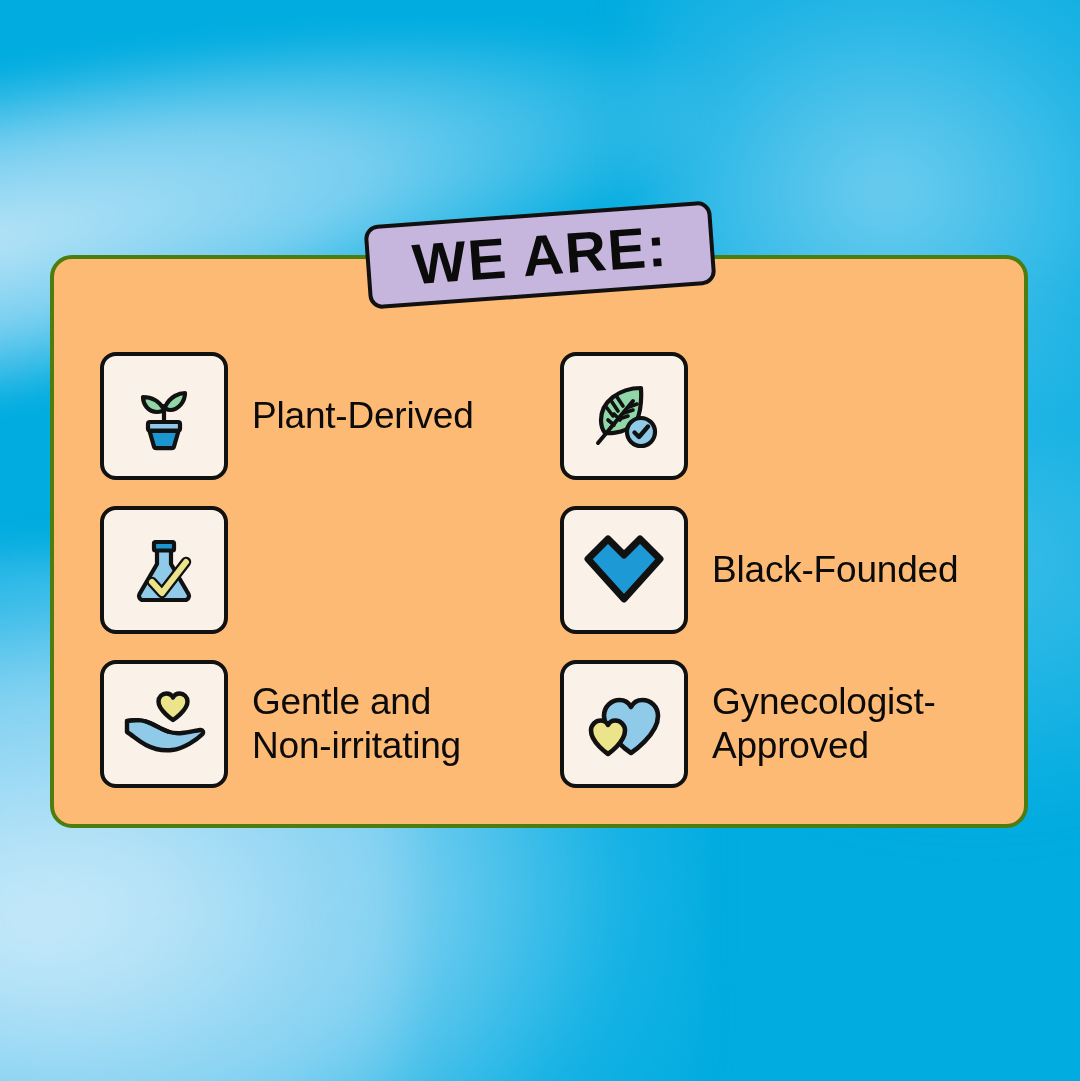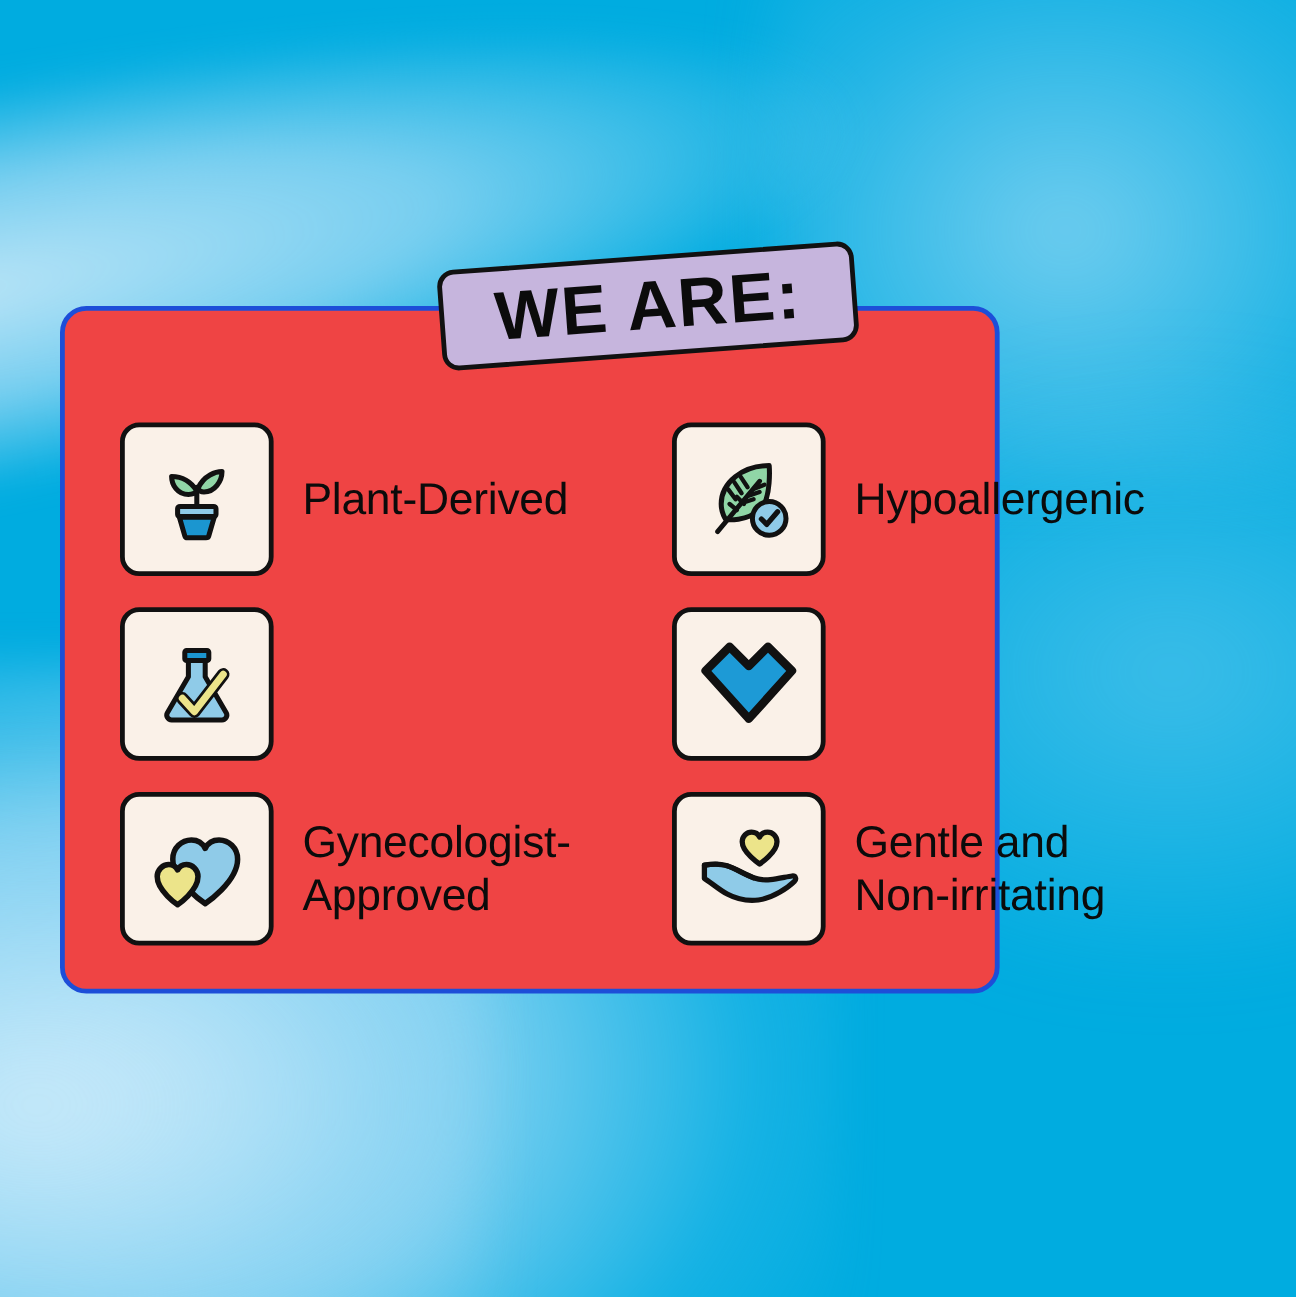--- a/index.html
+++ b/index.html
@@ -72,25 +72,25 @@
     height: 520px;
     background: radial-gradient(ellipse at 35% 50%, rgba(120,206,241,0.5) 0%, rgba(0,172,224,0) 72%);
     filter: blur(30px);
   }
 
   
   .card {
     position: absolute;
     left: 50px;
     top: 255px;
-    width: 783px;
+    width: 978px;
     height: 573px;
     box-sizing: border-box;
-    background: #ef4444;
-    border: 4px solid #1d4ed8;
+    background: #fdba74;
+    border: 4px solid #4d7c0f;
     border-radius: 22px;
   }
 
   
   .banner {
     position: absolute;
     left: 366px;
     top: 213px;
     width: 348px;
     height: 84px;
@@ -195,21 +195,20 @@
               <path d="M31 50 L25 45" fill="none" stroke-width="3.6"></path>
               <path d="M37 45 L31 39" fill="none" stroke-width="3.6"></path>
               <path d="M36 44 L45 41" fill="none" stroke-width="3.6"></path>
               <path d="M41 38 L50 35" fill="none" stroke-width="3.6"></path>
               <path d="M46 32 L54 29" fill="none" stroke-width="3.6"></path>
               <circle cx="58" cy="57" r="14" fill="#8fcbe8"></circle>
               <path d="M51.5 57.5 L56 62 L65 51.5" fill="none" stroke-width="4.4"></path>
             </g>
           </svg>
         </div>
-        <div class="feature-label">Hypoallergenic</div>
       </div>
 
       <div class="feature">
         <div class="tile">
           <svg width="80" height="80" viewBox="0 0 80 80" aria-hidden="true">
             <g stroke="#111111" stroke-width="4.2" stroke-linecap="round" stroke-linejoin="round">
               <path d="M33 20 L33 34 L15.5 64 C14 66.6, 15.9 70, 19 70 L61 70 C64.1 70, 66 66.6, 64.5 64 L47 34 L47 20 Z" fill="#8fcbe8"></path>
               <rect x="30" y="12" width="20" height="8.5" rx="1.5" fill="#1b96d0"></rect>
               <path d="M28 52 L38 63 L62 32" fill="none" stroke="#111111" stroke-width="10.5"></path>
               <path d="M28 52 L38 63 L62 32" fill="none" stroke="#ece48a" stroke-width="6"></path>
@@ -217,50 +216,51 @@
           </svg>
         </div>
       </div>
 
       <div class="feature">
         <div class="tile">
           <svg width="84" height="78" viewBox="0 0 84 78" aria-hidden="true">
             <path d="M42 24 L58 8 L78 28 L42 68 L6 28 L26 8 Z" fill="#1d9ad6" stroke="#111111" stroke-width="7" stroke-linejoin="round"></path>
           </svg>
         </div>
-      </div>
-
-      <div class="feature">
-        <div class="tile">
-          <svg width="84" height="74" viewBox="0 0 84 74" aria-hidden="true">
-            <g stroke="#111111" stroke-width="4.6" stroke-linejoin="round" stroke-linecap="round">
-              <path d="M49 66 C49 66, 22 48, 22 29 C22 19.5, 29.5 13, 37.5 13 C43 13, 47 16, 49 20 C51 16, 55 13, 60.5 13 C68.5 13, 76 19.5, 76 29 C76 48, 49 66, 49 66 Z" fill="#8fcbe8"></path>
-              <path d="M26 67 C26 67, 9 55.5, 9 43.5 C9 37.6, 13.7 33.5, 18.7 33.5 C22.1 33.5, 24.7 35.4, 26 37.9 C27.3 35.4, 29.9 33.5, 33.3 33.5 C38.3 33.5, 43 37.6, 43 43.5 C43 55.5, 26 67, 26 67 Z" fill="#ece48a"></path>
-            </g>
-          </svg>
-        </div>
-        <div class="feature-label">Gynecologist-
-Approved</div>
+        <div class="feature-label">Black-Founded</div>
       </div>
 
       <div class="feature">
         <div class="tile">
           <svg width="88" height="74" viewBox="0 0 88 74" aria-hidden="true">
             <g stroke="#111111" stroke-width="4.4" stroke-linejoin="round" stroke-linecap="round">
               <path d="M53 33 C53 33, 38.5 23.5, 38.5 14.5 C38.5 9.8, 42.2 6.5, 46.3 6.5 C49.2 6.5, 51.8 8.2, 53 10.6 C54.2 8.2, 56.8 6.5, 59.7 6.5 C63.8 6.5, 67.5 9.8, 67.5 14.5 C67.5 23.5, 53 33, 53 33 Z" fill="#ece48a"></path>
               <path d="M7 34 C7 34, 18 32, 26 34.5 C32.5 36.5, 41 42, 48 44.5 C52 46, 57 46.5, 62 46 C68 45.4, 76 43.5, 80 43 C83 42.6, 84 45.5, 82 47.5 C77 52.5, 64 61.5, 52 63 C42 64.2, 33.5 62, 26 58 C19 54.3, 12 48, 7 45 Z" fill="#8fcbe8"></path>
               <path d="M26 34.5 C32.5 36.5, 41 42, 48 44.5" fill="none" stroke-width="4.2"></path>
               <path d="M7 34 C7 34, 12.5 33, 18 33.2" fill="none" stroke-width="4.2"></path>
             </g>
           </svg>
         </div>
         <div class="feature-label">Gentle and
 Non-irritating</div>
       </div>
 
+      <div class="feature">
+        <div class="tile">
+          <svg width="84" height="74" viewBox="0 0 84 74" aria-hidden="true">
+            <g stroke="#111111" stroke-width="4.6" stroke-linejoin="round" stroke-linecap="round">
+              <path d="M49 66 C49 66, 22 48, 22 29 C22 19.5, 29.5 13, 37.5 13 C43 13, 47 16, 49 20 C51 16, 55 13, 60.5 13 C68.5 13, 76 19.5, 76 29 C76 48, 49 66, 49 66 Z" fill="#8fcbe8"></path>
+              <path d="M26 67 C26 67, 9 55.5, 9 43.5 C9 37.6, 13.7 33.5, 18.7 33.5 C22.1 33.5, 24.7 35.4, 26 37.9 C27.3 35.4, 29.9 33.5, 33.3 33.5 C38.3 33.5, 43 37.6, 43 43.5 C43 55.5, 26 67, 26 67 Z" fill="#ece48a"></path>
+            </g>
+          </svg>
+        </div>
+        <div class="feature-label">Gynecologist-
+Approved</div>
+      </div>
+
     </div>
   </div>
 
   <div class="banner">
     <span class="banner-text">WE ARE:</span>
   </div>
 
 </div>
 
 </body></html>

